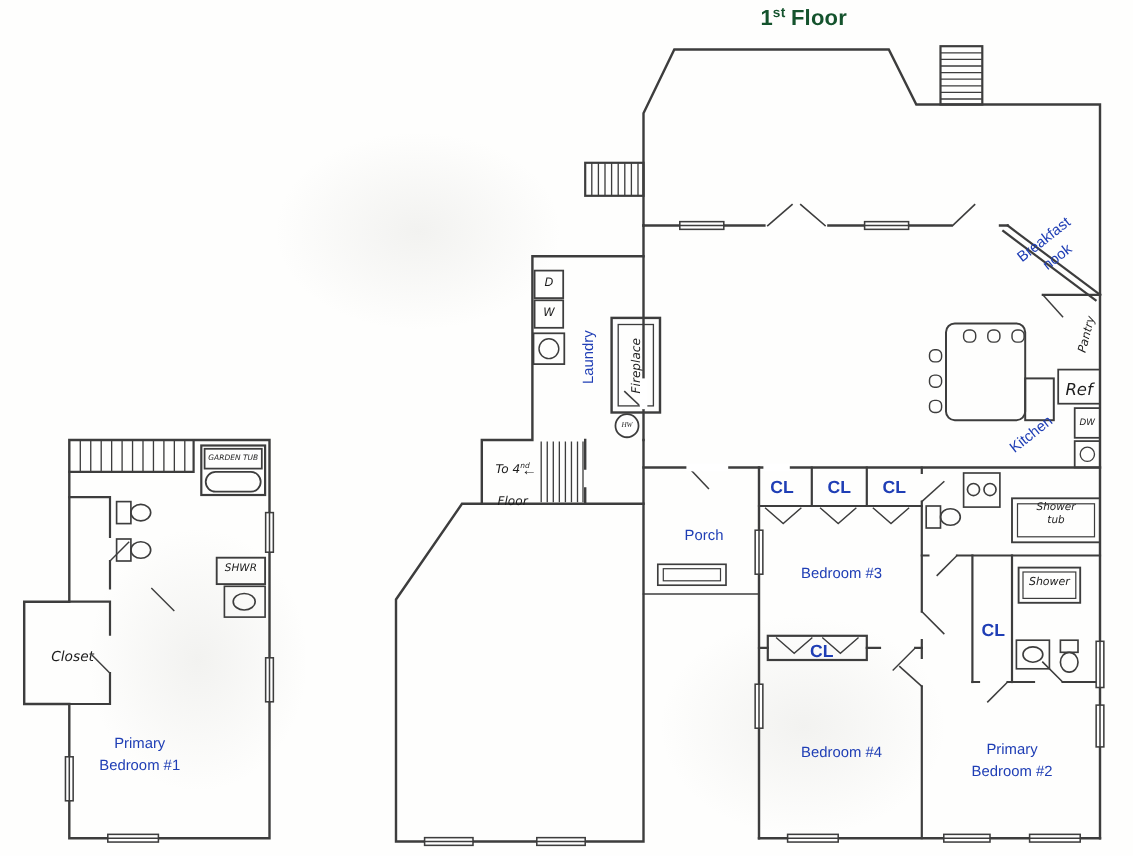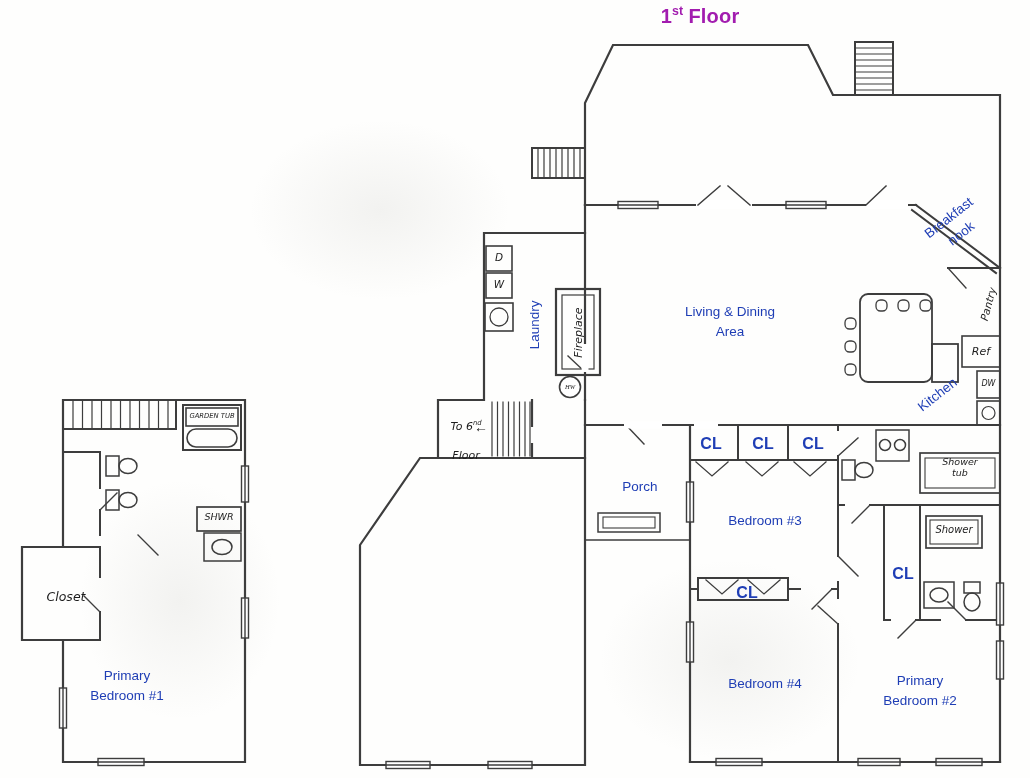--- a/index.html
+++ b/index.html
@@ -1,21 +1,21 @@
 <!DOCTYPE html>
 <html style="--blue: #1f3eb5;"><head>
 <meta charset="utf-8">
 <style>
   * { margin:0; padding:0; box-sizing:border-box; }
   html,body { background:#ffffff; }
   body { font-family:"Liberation Sans", sans-serif; }
   .canvas { position:relative; width:1030px; height:778px; background:#fefefd; overflow:hidden; }
   .smudge { position:absolute; border-radius:50%; background:radial-gradient(closest-side, rgba(170,170,162,.14), transparent); pointer-events:none; }
   svg.plan { position:absolute; left:0; top:0; color:#3d3d3d; }
-  .title { position:absolute; color:#a21caf; font-size:20px; font-weight:bold; text-align:center; letter-spacing:.2px; }
+  .title { position:absolute; color:#14532d; font-size:20px; font-weight:bold; text-align:right; letter-spacing:.2px; }
   .title .word { margin-left:5px; }
   .sup { font-size:62%; vertical-align:super; }
   .blue { position:absolute; color:var(--blue,#1f3eb5); font-size:13.5px; line-height:1.45; text-align:center; white-space:pre-line; }
   .sm { font-size:16px;font-weight:bold; }
   .hand { position:absolute; font-family:"DejaVu Sans", sans-serif; font-style:italic; color:#1c1c1c; text-align:center; white-space:pre-line; }
   .rot { transform-origin:center center; }
   .arrow { position:absolute; color:#1c1c1c; font-size:14px; line-height:1; }
 </style>
 </head>
 <body>
@@ -229,32 +229,30 @@
   </svg>
 
   <div class="title" style="left:630px;top:4px;width:140px;">
     <span>1</span><sup class="sup">st</sup><span class="word">Floor</span>
   </div>
 
   <div class="blue rot" style="left:902px;top:206px;width:106px;transform:rotate(-38deg);">Breakfast
 nook</div>
   <div class="blue rot" style="left:503px;top:315px;width:64px;transform:rotate(-90deg);">Laundry</div>
   <div class="hand rot" style="left:546px;top:326px;width:64px;font-size:11px;transform:rotate(-90deg);">Fireplace</div>
-  <div class="blue" style="left:650px;top:302px;width:160px;">Living &amp; Dining
-Area</div>
   <div class="blue rot" style="left:900px;top:385px;width:75px;transform:rotate(-38deg);">Kitchen</div>
   <div class="hand rot" style="left:960px;top:298px;width:56px;font-size:10.5px;transform:rotate(-75deg);">Pantry</div>
-  <div class="hand" style="left:962px;top:345px;width:38px;font-size:11px;">Ref</div>
+  <div class="hand" style="left:962px;top:345px;width:38px;font-size:15px;">Ref</div>
   <div class="hand" style="left:977px;top:379px;width:23px;font-size:8px;">DW</div>
   <div class="hand" style="left:486px;top:251px;width:26px;font-size:10.5px;">D</div>
   <div class="hand" style="left:486px;top:278px;width:26px;font-size:10.5px;">W</div>
   <div class="hand" style="left:559px;top:383px;width:22px;font-size:6.5px;font-family:Liberation Serif, serif;">HW</div>
 
   <div class="hand" style="left:438px;top:405px;width:56px;font-size:11px;line-height:1.3;">
-    <span style="display:block;"><span>To 6</span><sup class="sup">nd</sup></span>
+    <span style="display:block;"><span>To 4</span><sup class="sup">nd</sup></span>
     <span style="display:block;">Floor</span>
   </div>
   <div class="arrow" style="left:474px;top:420px;">←</div>
 
   <div class="blue" style="left:598px;top:477px;width:84px;">Porch</div>
   <div class="blue sm" style="left:694px;top:432px;width:34px;">CL</div>
   <div class="blue sm" style="left:746px;top:432px;width:34px;">CL</div>
   <div class="blue sm" style="left:796px;top:432px;width:34px;">CL</div>
   <div class="blue" style="left:700px;top:511px;width:130px;">Bedroom #3</div>
   <div class="blue sm" style="left:731px;top:581px;width:32px;">CL</div>

